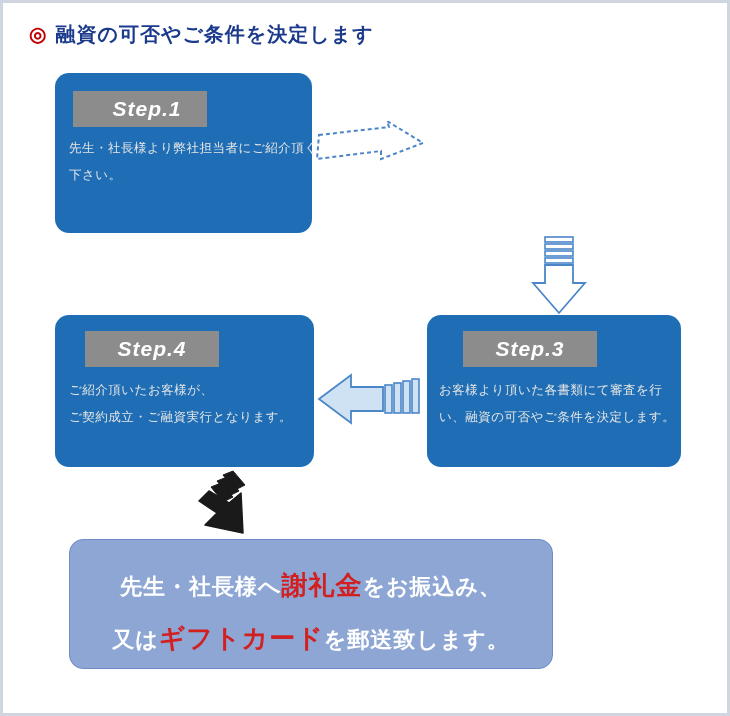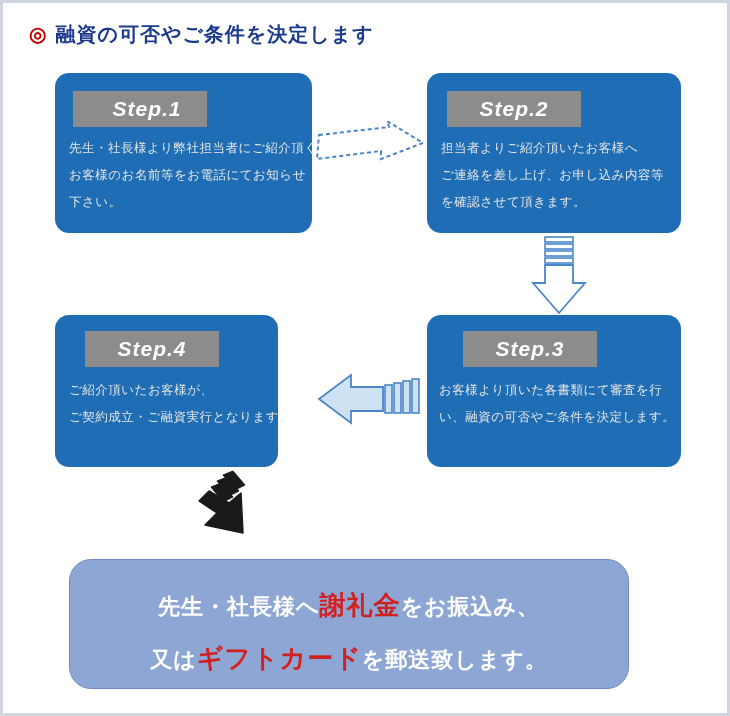--- a/index.html
+++ b/index.html
@@ -59,26 +59,26 @@
     line-height: 27px;
     color: #e5e5e5;
     letter-spacing: 0.5px;
   }
   .step-text div {
     white-space: nowrap;
   }
   .bottom-box {
     position: absolute;
     left: 66px;
-    top: 556px;
-    width: 560px;
+    top: 536px;
+    width: 484px;
     height: 130px;
     background: #8ea6d4;
     border: 1px solid #6f8cc4;
-    border-radius: 22px;
+    border-radius: 14px;
     box-sizing: border-box;
   }
   .bottom-line {
     position: absolute;
     width: 100%;
     text-align: center;
     font-size: 22px;
     font-weight: bold;
     color: #ffffff;
     letter-spacing: 1px;
@@ -100,43 +100,34 @@
 <div id="page">
 
   <div class="title">
     <span class="mark">◎</span><span>融資の可否やご条件を決定します</span>
   </div>
 
   <div class="step-box" style="left:52px; top:70px; width:257px; height:160px;">
     <div class="step-label" style="left:18px; top:18px; width:134px; height:36px;padding-left:14px;">Step.1</div>
     <div class="step-text" style="left:14px; top:62px; width:240px;">
       <div>先生・社長様より弊社担当者にご紹介頂く</div>
-      <div>お客様のお名前等をお電話にてお知らせ</div>
       <div>下さい。</div>
     </div>
   </div>
 
-  <div class="step-box" style="left:424px; top:70px; width:254px; height:160px;">
-    <div class="step-label" style="left:20px; top:18px; width:134px; height:36px;">Step.2</div>
-    <div class="step-text" style="left:14px; top:62px; width:238px;">
-      <div>担当者よりご紹介頂いたお客様へ</div>
-      <div>ご連絡を差し上げ、お申し込み内容等</div>
-      <div>を確認させて頂きます。</div>
-    </div>
-  </div>
 
   <div class="step-box" style="left:424px; top:312px; width:254px; height:152px;padding-left:24px;">
     <div class="step-label" style="left:36px; top:16px; width:134px; height:36px;">Step.3</div>
     <div class="step-text" style="left:12px; top:62px; width:240px;">
       <div>お客様より頂いた各書類にて審査を行</div>
       <div>い、融資の可否やご条件を決定します。</div>
     </div>
   </div>
 
-  <div class="step-box" style="left:52px; top:312px; width:223px; height:152px;">
+  <div class="step-box" style="left:52px; top:312px; width:259px; height:152px;">
     <div class="step-label" style="left:30px; top:16px; width:134px; height:36px;">Step.4</div>
     <div class="step-text" style="left:14px; top:62px; width:240px;">
       <div>ご紹介頂いたお客様が、</div>
       <div>ご契約成立・ご融資実行となります。</div>
     </div>
   </div>
 
   <svg class="arrow-svg" style="left:312px; top:118px;" width="112" height="60" viewBox="0 0 112 60">
     <path d="M4 14 L74 6 L72 0 L108 22 L66 38 L66 30 L2 38 Z" fill="#ffffff" stroke="#4a86c8" stroke-width="2" stroke-dasharray="4 3"></path>
   </svg>

